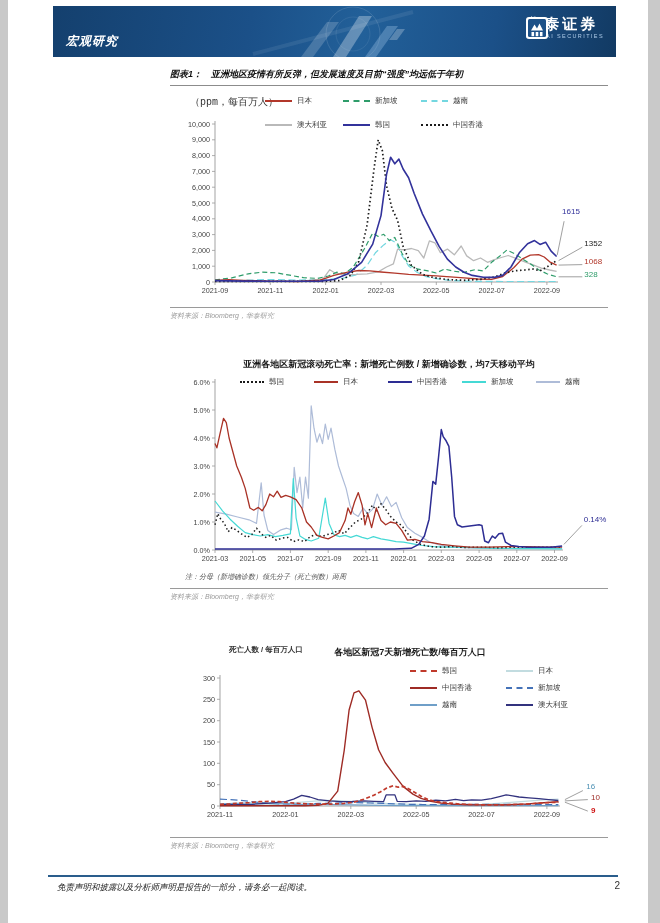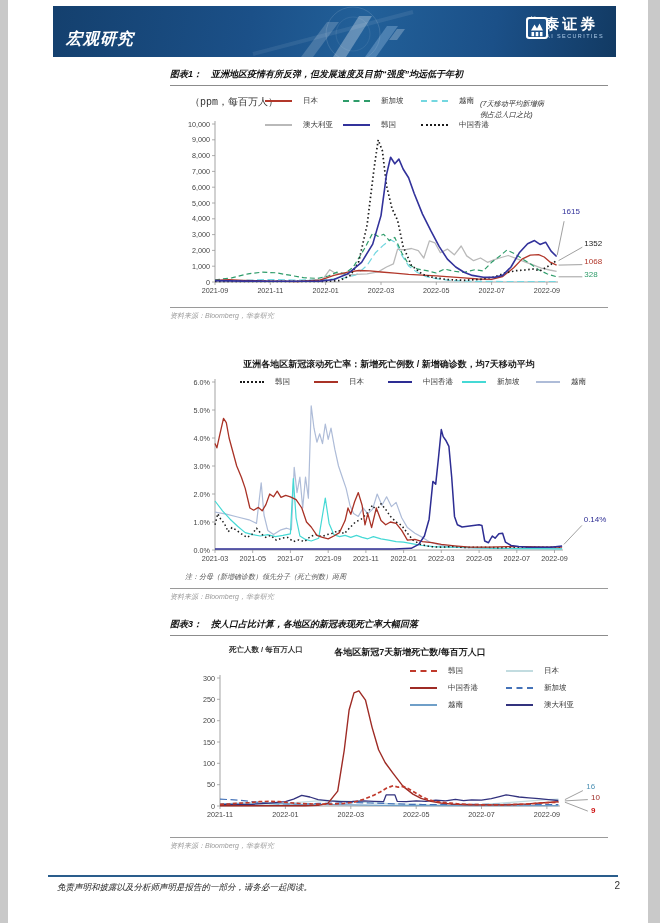--- a/index.html
+++ b/index.html
@@ -1,37 +1,37 @@
 <!DOCTYPE html>
 <html><head>
 <meta charset="utf-8">
 <style>
   html,body{margin:0;padding:0;}
   body{width:660px;height:923px;background:#c9c9c9;font-family:"Liberation Sans","DejaVu Sans",sans-serif;position:relative;overflow:hidden;}
   .page{position:absolute;left:8px;top:0;width:640px;height:923px;background:#ffffff;}
   
   .banner{position:absolute;left:45px;top:6px;width:563px;height:51px;background:linear-gradient(100deg,#14406e 0%,#1b5088 35%,#226099 55%,#1b5088 78%,#123a63 100%);overflow:hidden;}
   .banner-deco{position:absolute;left:0;top:0;}
-  .section-label{position:absolute;left:13px;bottom:7px;color:#ffffff;font-size:16px;font-weight:bold;font-style:italic;letter-spacing:1px;}
+  .section-label{position:absolute;left:13px;bottom:7px;color:#ffffff;font-size:12px;font-weight:bold;font-style:italic;letter-spacing:1px;}
   .brand{position:absolute;right:12px;top:10px;display:flex;align-items:center;gap:6px;}
   .brand-col{display:flex;flex-direction:column;line-height:1;}
   .brand-cn{color:#ffffff;font-size:15px;font-weight:bold;letter-spacing:3px;}
   .brand-en{color:#aecbe9;font-size:5.5px;letter-spacing:1.4px;margin-top:3px;}
   
   .fig-head{position:absolute;left:162px;width:438px;font-size:9px;font-weight:bold;font-style:italic;color:#111;border-bottom:1px solid #8c8c8c;padding-bottom:4px;white-space:nowrap;}
   .fig-label{margin-right:9px;}
   .src{position:absolute;left:162px;width:438px;border-top:1px solid #9a9a9a;padding-top:3px;font-size:7px;color:#9a9a9a;font-style:italic;}
   .note{position:absolute;font-size:7px;color:#555;font-style:italic;}
   .chart-title{position:absolute;font-size:9px;font-weight:bold;color:#1a1a1a;text-align:center;}
   .axis-side-label{position:absolute;font-size:7.5px;font-weight:bold;color:#333;margin-left:44px;}
   .unit-label{position:absolute;font-size:10px;color:#333;font-family:Liberation Mono, monospace;}
   .side-note{position:absolute;font-size:7.2px;color:#333;font-style:italic;white-space:pre-line;line-height:1.5;}
   
   .legend{position:absolute;}
-  .lg-item{display:inline-flex;align-items:center;gap:11px;white-space:nowrap;}
+  .lg-item{display:inline-flex;align-items:center;gap:5px;white-space:nowrap;}
   .lg-line{width:27px;height:0;display:inline-block;}
   .lg-label{font-size:7.5px;color:#333;}
   #legend1{left:257px;top:96px;width:236px;display:flex;flex-wrap:wrap;}
   #legend1 .lg-item{width:78px;margin-bottom:14px;}
   #legend2{left:232px;top:377px;width:380px;display:flex;}
   #legend2 .lg-item{width:74px;}
   #legend2 .lg-line{width:24px;}
   #legend3{left:402px;top:666px;display:grid;grid-template-columns:96px 96px;row-gap:7px;}
   svg{position:absolute;overflow:visible;}
   svg text{font-family:"Liberation Sans","DejaVu Sans",sans-serif;}
@@ -95,22 +95,20 @@
       </span>
       <span class="lg-item">
         <span class="lg-line" style="border-top: 2px solid rgb(50, 50, 155);"></span>
         <span class="lg-label">韩国</span>
       </span>
       <span class="lg-item">
         <span class="lg-line" style="border-top: 2.5px dotted rgb(26, 26, 26);"></span>
         <span class="lg-label">中国香港</span>
       </span>
     </div>
-  <div class="side-note" style="left:472px;top:99px;width:130px;">(7天移动平均新增病
-例占总人口之比)</div>
   <svg width="448" height="182" style="left:162px;top:118px;">
       <line x1="42" x2="45" y1="164.0" y2="164.0" stroke="#999" stroke-width="0.8"></line>
       <text x="40" y="166.5" text-anchor="end" font-size="7.2" fill="#444">0</text>
       <line x1="42" x2="45" y1="148.2" y2="148.2" stroke="#999" stroke-width="0.8"></line>
       <text x="40" y="150.7" text-anchor="end" font-size="7.2" fill="#444">1,000</text>
       <line x1="42" x2="45" y1="132.4" y2="132.4" stroke="#999" stroke-width="0.8"></line>
       <text x="40" y="134.9" text-anchor="end" font-size="7.2" fill="#444">2,000</text>
       <line x1="42" x2="45" y1="116.6" y2="116.6" stroke="#999" stroke-width="0.8"></line>
       <text x="40" y="119.1" text-anchor="end" font-size="7.2" fill="#444">3,000</text>
       <line x1="42" x2="45" y1="100.8" y2="100.8" stroke="#999" stroke-width="0.8"></line>
@@ -224,23 +222,20 @@
       <polyline points="45.0,127.0 52.5,136.8 60.1,145.2 67.6,152.2 75.2,158.6 82.7,160.6 90.3,162.0 97.8,160.6 105.4,162.6 112.9,161.4 120.4,159.8 123.3,104.6 126.1,143.8 129.9,162.0 135.5,165.4 141.2,167.0 148.7,164.2 155.3,124.2 159.1,149.4 163.8,160.6 169.5,162.6 175.1,161.4 180.8,163.4 186.5,161.4 192.1,163.4 197.8,164.8 203.4,162.6 211.0,164.8 218.5,166.2 226.1,167.6 233.6,168.2 243.0,169.8 252.5,171.5 263.8,172.6 275.1,173.2 290.2,173.2 309.1,173.8 327.9,174.3 346.8,174.6 365.7,174.6 392.1,174.9" fill="none" stroke="#45d9d5" stroke-width="1.2" stroke-linejoin="round"></polyline>
       <polyline points="45.0,150.8 47.8,139.6 50.7,145.2 54.4,149.4 58.2,157.8 62.0,153.6 65.7,155.8 71.4,159.8 77.1,163.4 81.8,160.6 86.5,154.2 91.2,159.8 95.9,163.4 100.6,161.4 106.3,166.2 112.0,164.2 117.6,163.4 123.3,167.6 128.9,165.9 134.6,167.6 140.3,162.6 145.9,160.6 151.6,162.6 157.2,160.6 162.9,159.2 168.5,156.4 174.2,159.8 179.9,153.6 185.5,148.0 191.2,145.2 196.8,139.6 202.5,131.2 206.3,136.8 211.0,129.8 215.7,135.4 220.4,142.4 226.1,148.0 231.7,151.4 237.4,159.2 243.0,166.2 250.6,170.4 260.0,172.6 271.3,173.2 282.7,172.4 294.0,173.5 305.3,173.2 316.6,173.2 327.9,173.8 343.0,173.2 358.1,173.2 373.2,173.2 392.1,173.2" fill="none" stroke="#1a1a1a" stroke-width="1.5" stroke-linejoin="round" stroke-dasharray="1.5,2.6"></polyline>
       <polyline points="45.0,69.6 46.9,73.8 49.7,61.2 53.5,44.4 56.3,48.6 59.1,64.0 62.9,78.0 66.7,92.0 71.4,103.2 75.2,114.4 79.9,134.0 83.7,136.2 88.4,133.4 92.2,136.8 95.9,130.6 99.7,120.0 103.5,122.8 107.2,117.2 111.0,123.4 115.7,121.4 120.4,122.8 126.1,125.6 131.8,134.0 136.5,148.0 141.2,153.0 146.9,161.4 152.5,163.4 158.2,164.8 163.8,162.0 169.5,158.6 175.1,146.6 178.0,134.0 180.8,140.2 184.6,127.8 188.3,118.6 192.1,131.2 195.0,150.8 197.8,139.6 201.6,153.6 206.3,134.0 211.0,146.6 215.7,150.8 220.4,148.0 226.1,149.4 231.7,156.4 237.4,166.2 244.9,165.4 252.5,167.6 261.9,168.7 271.3,170.4 284.5,171.8 299.6,173.2 318.5,173.2 337.4,172.6 356.2,172.6 375.1,173.2 392.1,173.2" fill="none" stroke="#a93226" stroke-width="1.3" stroke-linejoin="round"></polyline>
       <polyline points="45.0,174.9 82.7,174.9 120.4,174.9 158.2,174.9 195.9,174.9 224.2,174.9 241.2,174.3 248.7,170.4 254.4,162.0 259.1,145.2 262.9,107.4 265.7,110.2 268.5,83.6 271.3,55.6 273.2,62.6 276.1,66.8 278.9,72.4 281.7,103.2 284.5,142.4 287.4,150.8 292.1,153.0 297.7,152.2 303.4,151.4 309.1,150.8 311.9,151.4 314.7,167.0 318.5,168.7 322.3,162.0 325.1,164.2 328.9,159.8 332.6,159.2 335.5,168.2 341.1,171.5 348.7,172.6 358.1,173.2 369.4,173.2 380.7,173.2 392.1,172.1" fill="none" stroke="#2d2d93" stroke-width="1.5" stroke-linejoin="round"></polyline>
       <polyline points="411.9,151.4 393.9,170.4" fill="none" stroke="#888" stroke-width="0.8"></polyline>
       <text x="413.7" y="148.0" font-size="8" fill="#2d2d93" font-weight="normal">0.14%</text>
     </svg>
   <div class="note" style="left:177px;top:572px;">注：分母（新增确诊数）领先分子（死亡例数）两周</div>
   <div class="src" style="top:588px;">资料来源：Bloomberg，华泰研究</div>
 
-  <div class="fig-head" style="top:618px;">
-    <span class="fig-label">图表3：</span><span>按人口占比计算，各地区的新冠表现死亡率大幅回落</span>
-  </div>
   <div class="axis-side-label" style="left:177px;top:645px;">死亡人数 / 每百万人口</div>
   <div class="chart-title" style="left:182px;top:646px;width:440px;text-align:center;">各地区新冠7天新增死亡数/每百万人口</div>
   <div id="legend3" class="legend">
       <span class="lg-item">
         <span class="lg-line" style="border-top: 2px dashed rgb(192, 57, 43);"></span>
         <span class="lg-label">韩国</span>
       </span>
       <span class="lg-item">
         <span class="lg-line" style="border-top: 2px solid rgb(194, 220, 224);"></span>
         <span class="lg-label">日本</span>

